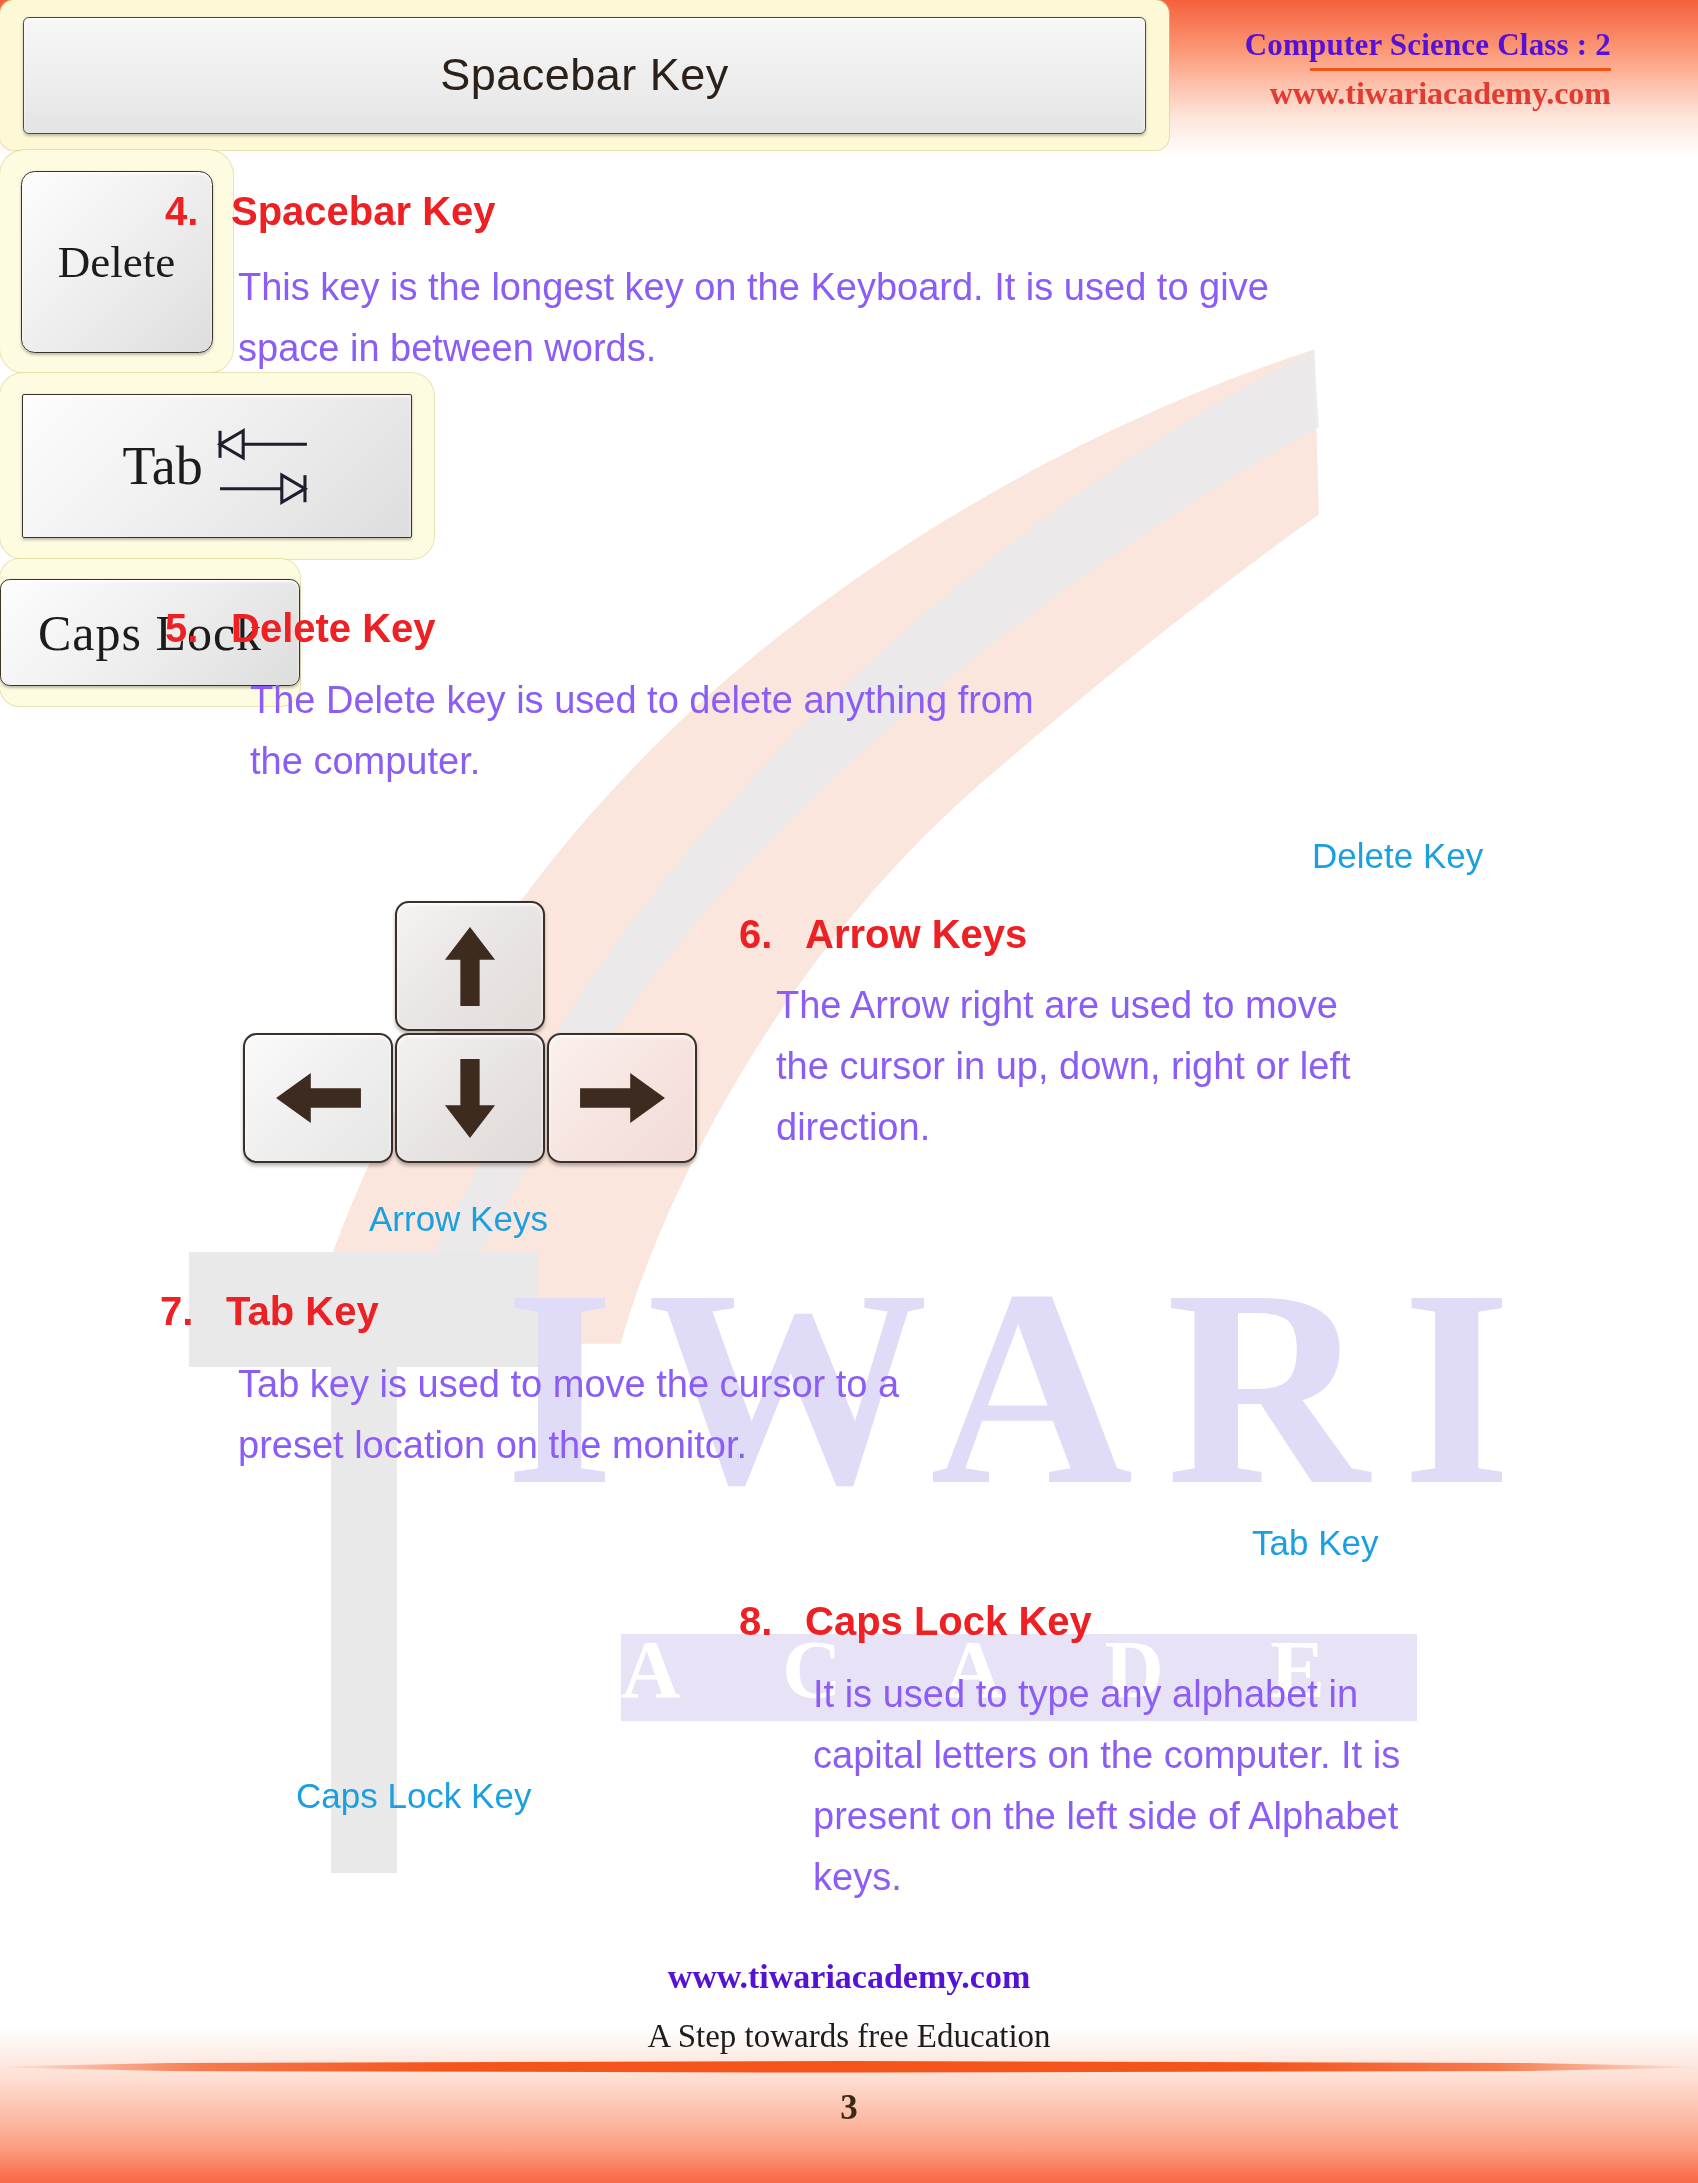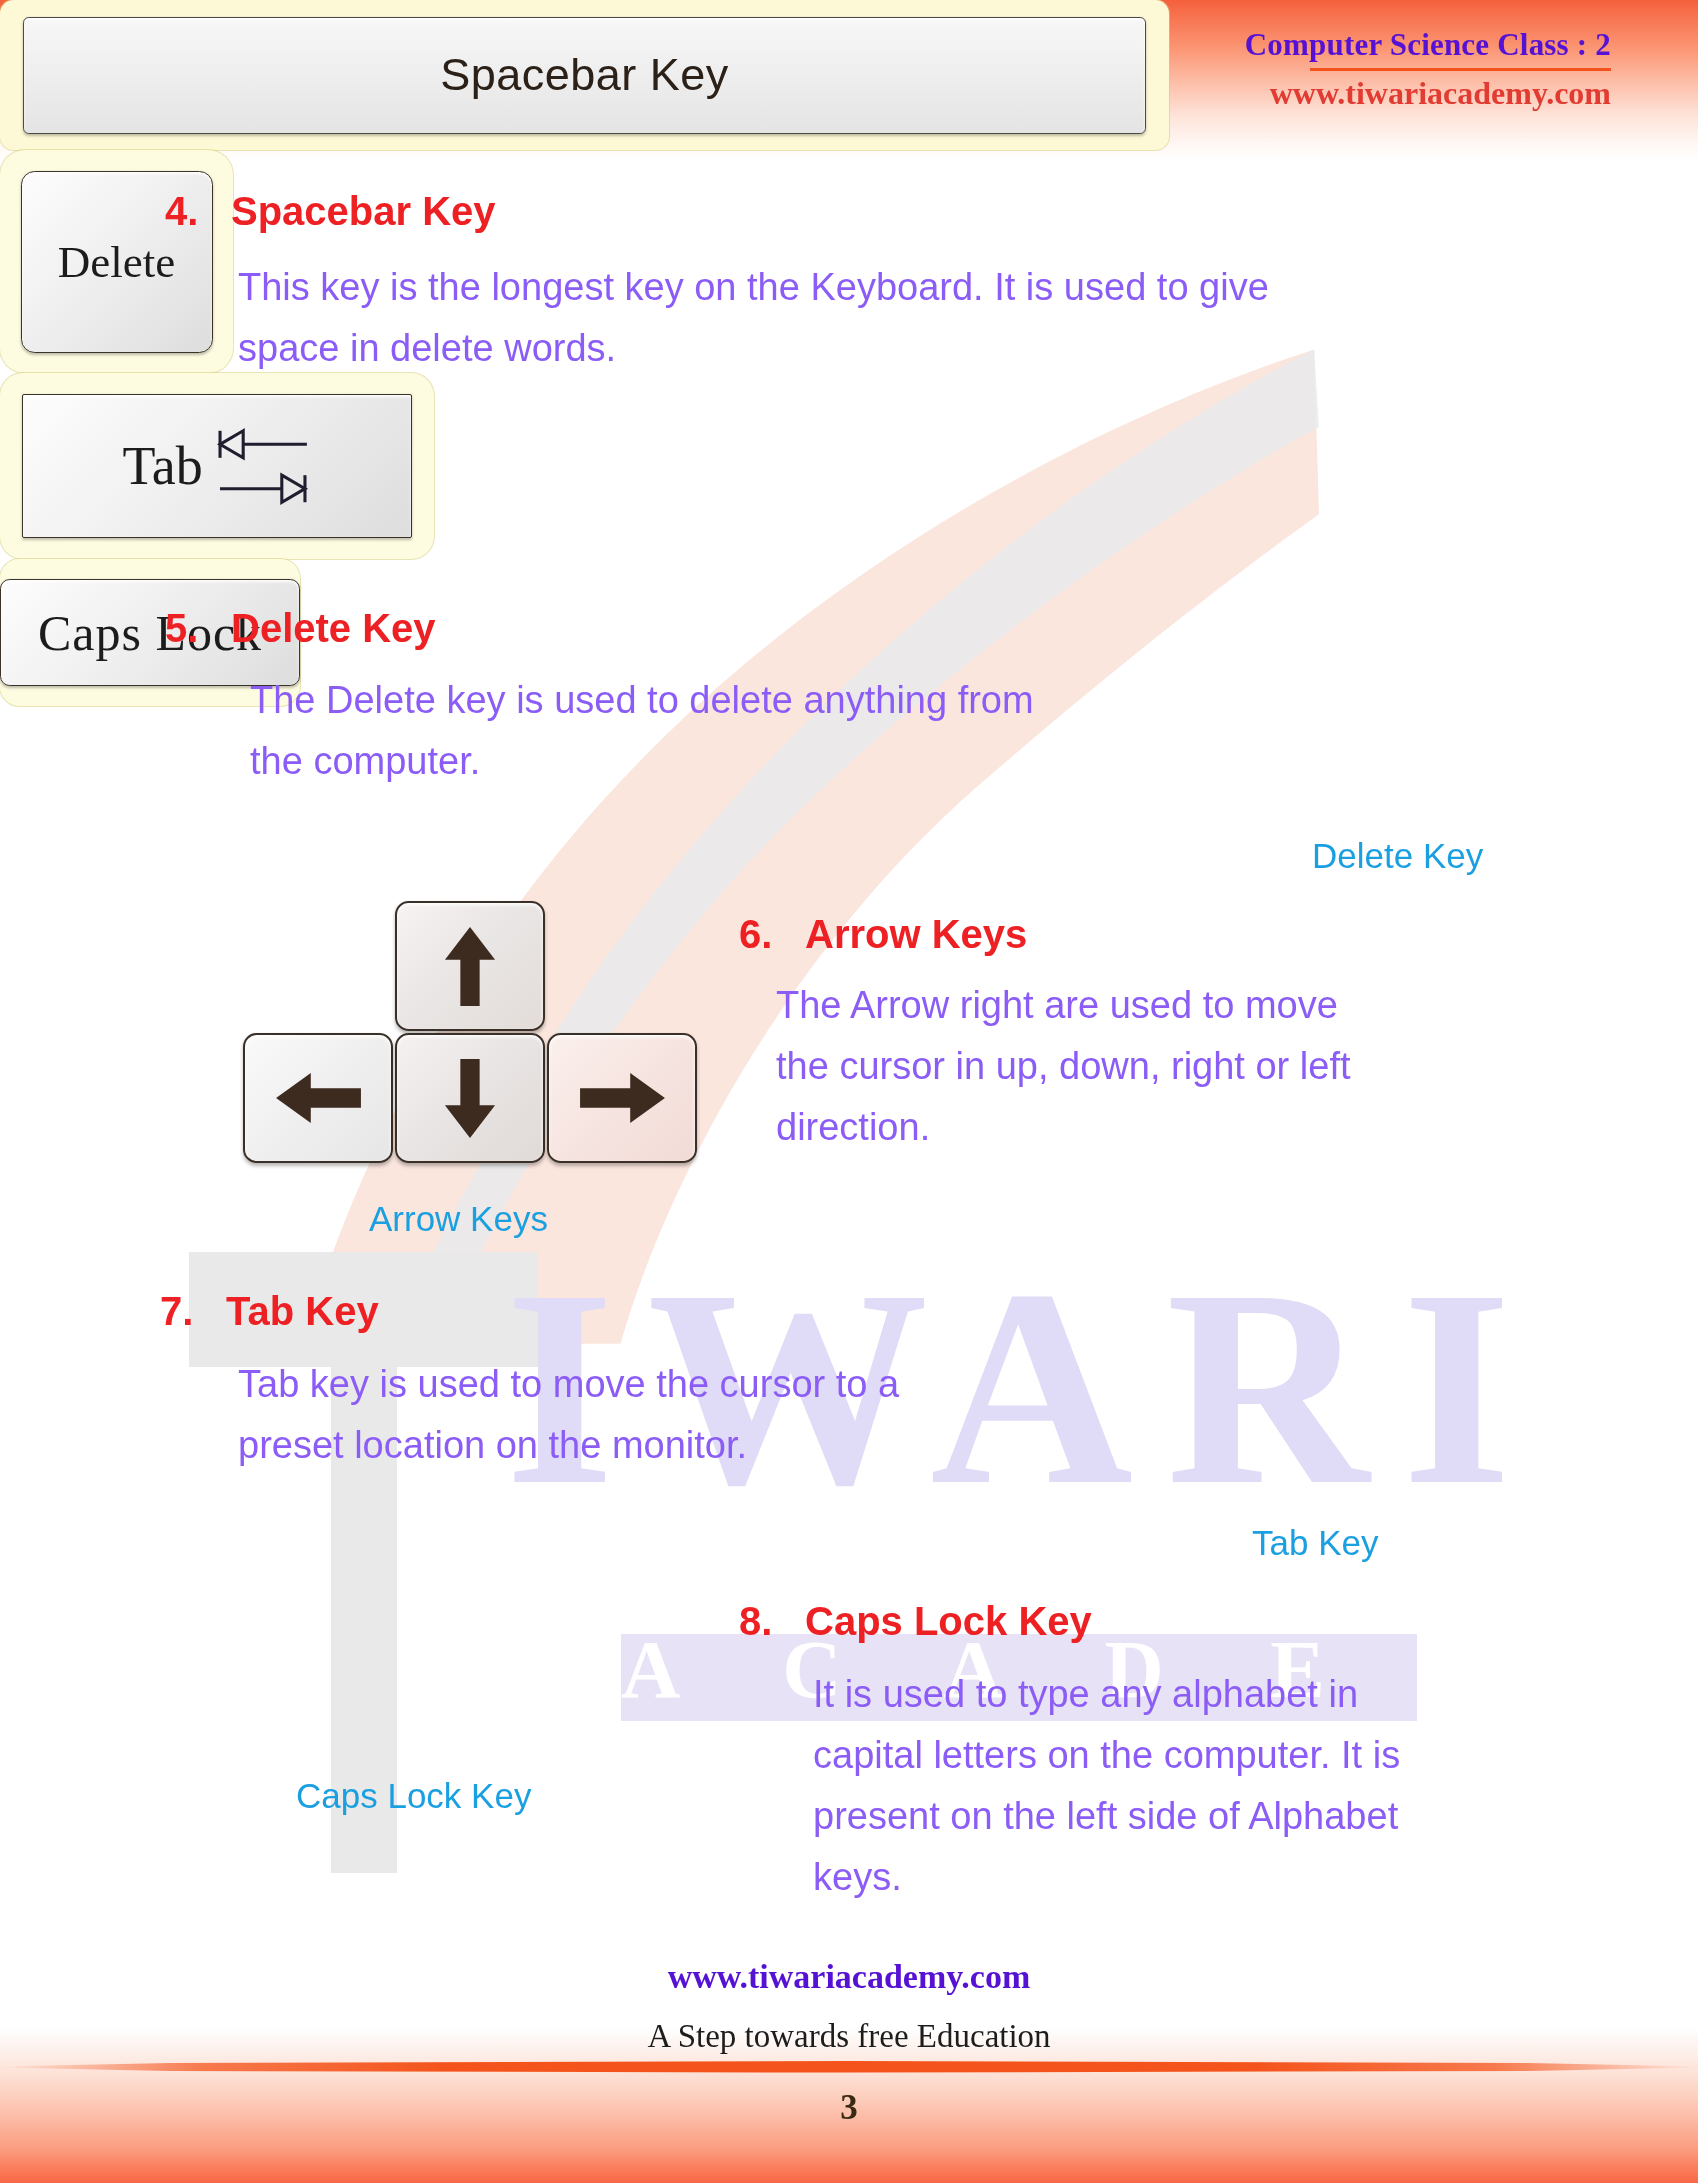--- a/index.html
+++ b/index.html
@@ -199,21 +199,21 @@
       <div class="header-title">Computer Science Class : 2</div>
       <div class="header-rule"></div>
       <div class="header-url">www.tiwariacademy.com</div>
     </div>
 
     <div class="heading" style="left:165px;top:189px;">
       <span class="num">4.</span><span>Spacebar Key</span>
     </div>
     <div class="para" style="left:238px;top:257px;width:1300px;">
       <span>This key is the longest key on the Keyboard. It is used to give</span>
-      <span>space in delete words.</span>
+      <span>space in between words.</span>
     </div>
 
     <div class="keyouter" id="spacebar-outer">
       <div class="keyface" id="spacebar-face">
         <div class="keylabel">Spacebar Key</div>
       </div>
     </div>
 
     <div class="heading" style="left:165px;top:606px;">
       <span class="num">5.</span><span>Delete Key</span>

